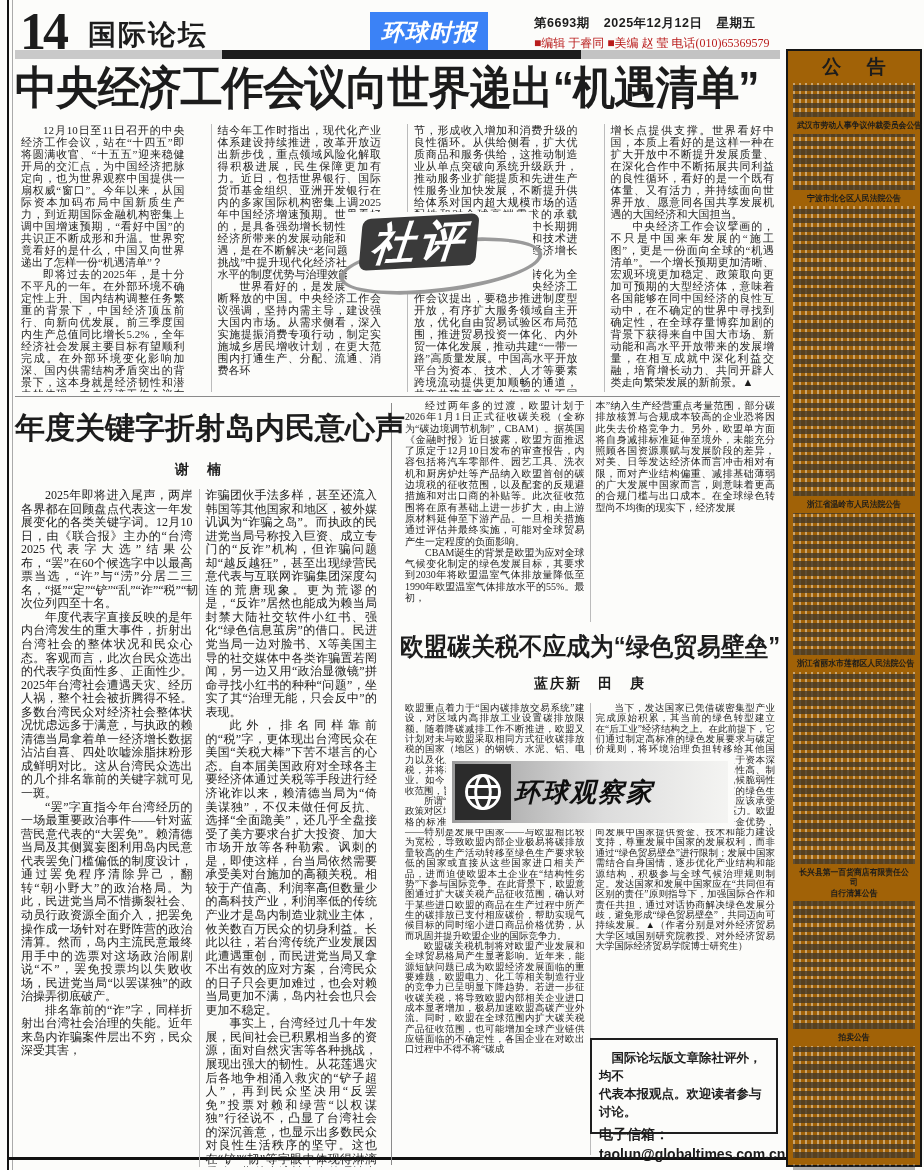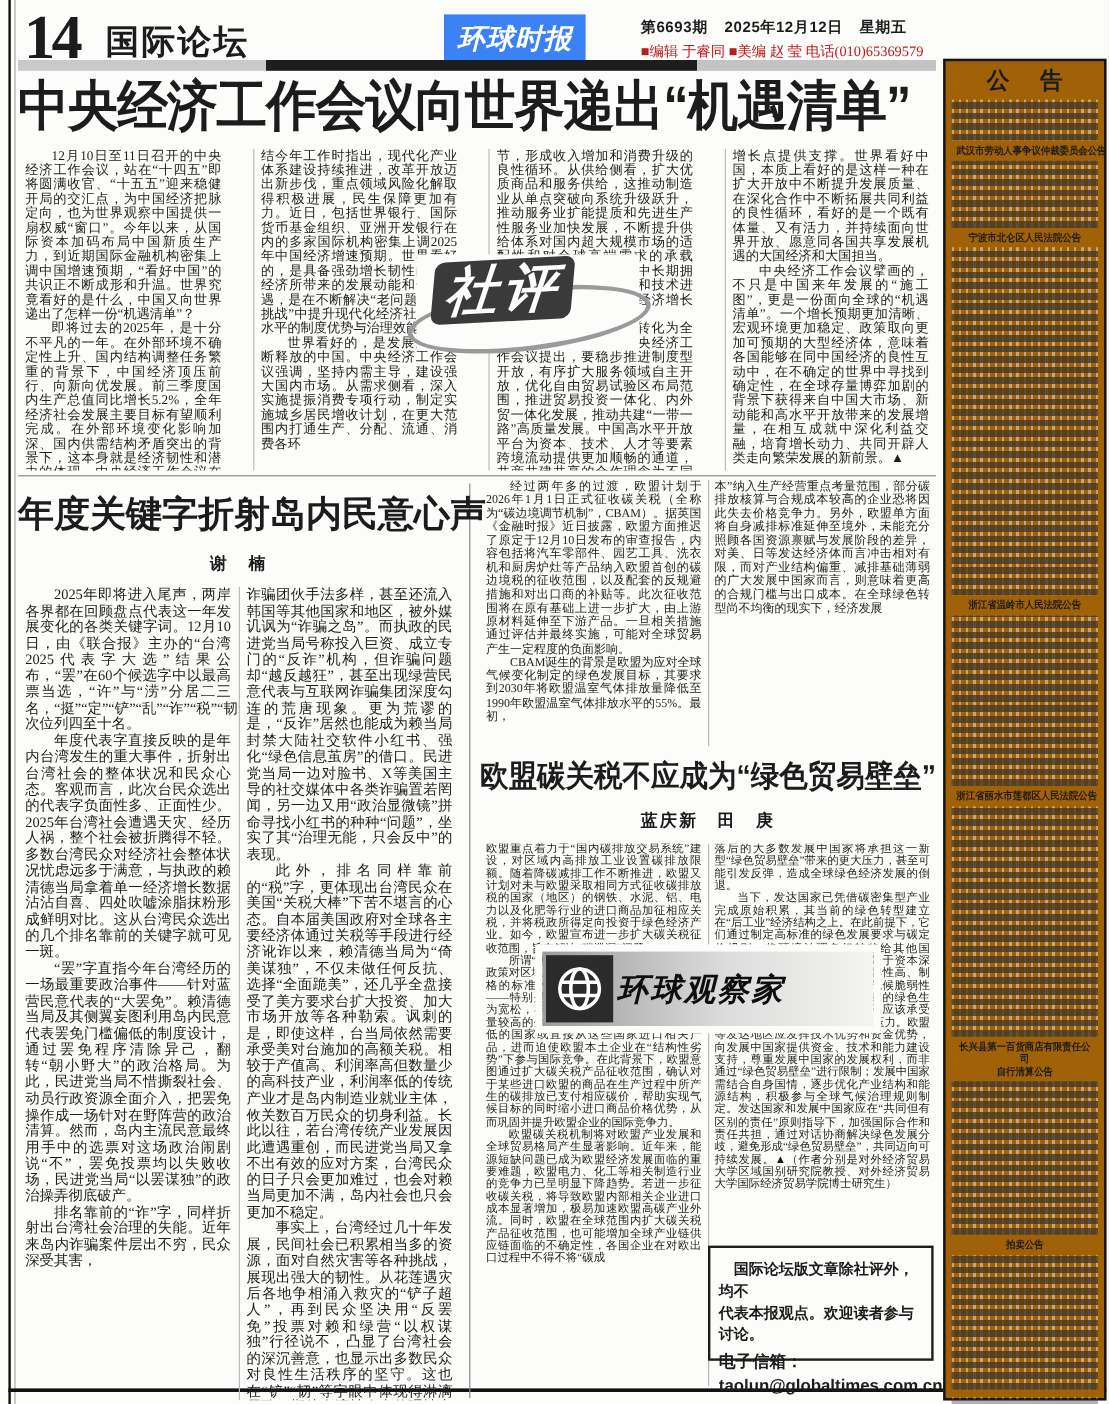--- a/index.html
+++ b/index.html
@@ -65,21 +65,21 @@
   .eu-title{margin:8px 0 0;white-space:nowrap;text-align:left;
          font-family:"Liberation Sans",sans-serif;font-size:25px;font-weight:900;
          transform:scaleX(.95);transform-origin:left center;}
   .eu-body{display:flex;height:452px;overflow:hidden;margin-top:4px;position:relative;}
   .eu-body .col{flex:1;overflow:hidden;font-size:9.5px;line-height:1.09;
          text-align:justify;padding:0 5px;}
   .eu-body .col + .col{border-left:1px solid #bbb;}
   
   .badge{position:absolute;left:52px;top:58px;width:276px;height:62px;display:flex;
          align-items:center;background:linear-gradient(90deg,#9b9b9b,#dcdcdc 55%,#f4f4f2);
-         box-shadow:0 0 0 6px #fcfcfa;margin-top:32px;}
+         box-shadow:0 0 0 6px #fcfcfa;}
   .badge .ic{width:56px;height:56px;background:#2b2b2b;margin:3px;display:flex;
          align-items:center;justify-content:center;flex:none;}
   .badge .tx{font-family:"Liberation Sans",sans-serif;font-size:26px;font-weight:900;
          font-style:italic;letter-spacing:2px;color:#0e0e0e;white-space:nowrap;}
   
   .infobox{position:absolute;left:190px;top:638px;width:188px;height:96px;
          border:2px solid #1e1e1e;box-sizing:border-box;background:#fcfcfa;
          padding:9px 7px 0;font-family:"Liberation Sans",sans-serif;}
   .infobox .l{font-size:12.5px;font-weight:bold;line-height:1.45;}
   .infobox .l.first{text-indent:1em;}
@@ -176,21 +176,20 @@
     </div>
     <h2 class="eu-title">欧盟碳关税不应成为“绿色贸易壁垒”</h2>
     <div class="byline">蓝庆新　田　庚</div>
     <div class="eu-body">
       <div class="col">
         <p class="para cont">欧盟重点着力于“国内碳排放交易系统”建设，对区域内高排放工业设置碳排放限额。随着降碳减排工作不断推进，欧盟又计划对未与欧盟采取相同方式征收碳排放税的国家（地区）的钢铁、水泥、铝、电力以及化肥等行业的进口商品加征相应关税，并将税政所得定向投资于绿色经济产业。如今，欧盟宣布进一步扩大碳关税征收范围，旨在解决“碳泄漏”问题。</p>
         <p class="para">所谓“碳泄漏”问题，是指欧盟根据气候政策对区域内“碳密集型”生产环节制定了严格的标准约束，但其他国家的气候政策——特别是发展中国家——与欧盟相比较为宽松，导致欧盟内部企业极易将碳排放量较高的生产活动转移至绿色生产要求较低的国家或直接从这些国家进口相关产品，进而迫使欧盟本土企业在“结构性劣势”下参与国际竞争。在此背景下，欧盟意图通过扩大碳关税产品征收范围，确认对于某些进口欧盟的商品在生产过程中所产生的碳排放已支付相应碳价，帮助实现气候目标的同时缩小进口商品价格优势，从而巩固并提升欧盟企业的国际竞争力。</p>
         <p class="para">欧盟碳关税机制将对欧盟产业发展和全球贸易格局产生显著影响。近年来，能源短缺问题已成为欧盟经济发展面临的重要难题，欧盟电力、化工等相关制造行业的竞争力已呈明显下降趋势。若进一步征收碳关税，将导致欧盟内部相关企业进口成本显著增加，极易加速欧盟高碳产业外流。同时，欧盟在全球范围内扩大碳关税产品征收范围，也可能增加全球产业链供应链面临的不确定性，各国企业在对欧出口过程中不得不将“碳成</p>
       </div>
       <div class="col">
-        <p class="para cont">落后的大多数发展中国家将承担这一新型“绿色贸易壁垒”带来的更大压力，甚至可能引发反弹，造成全球绿色经济发展的倒退。</p>
         <p class="para">当下，发达国家已凭借碳密集型产业完成原始积累，其当前的绿色转型建立在“后工业”经济结构之上。在此前提下，它们通过制定高标准的绿色发展要求与碳定价规则，将环境治理负担转移给其他国家。然而，广大发展中国家仍处于资本深化的结构性上升期，能源需求弹性高、制造业比重刚性大、金融抑制与气候脆弱性并存，短期内难以达到发达国家的绿色生产标准要求。其没有能力，也不应该承受来自发达国家“绿色贸易壁垒”的压力。欧盟等发达地区应发挥技术优势和资金优势，向发展中国家提供资金、技术和能力建设支持，尊重发展中国家的发展权利，而非通过“绿色贸易壁垒”进行限制；发展中国家需结合自身国情，逐步优化产业结构和能源结构，积极参与全球气候治理规则制定。发达国家和发展中国家应在“共同但有区别的责任”原则指导下，加强国际合作和责任共担，通过对话协商解决绿色发展分歧，避免形成“绿色贸易壁垒”，共同迈向可持续发展。▲（作者分别是对外经济贸易大学区域国别研究院教授、对外经济贸易大学国际经济贸易学院博士研究生）</p>
       </div>
       <div class="badge">
         <div class="ic">
           <svg width="44" height="44" viewBox="0 0 24 24" fill="none" stroke="#ffffff" stroke-width="1.6">
             <circle cx="12" cy="12" r="9"></circle>
             <ellipse cx="12" cy="12" rx="4" ry="9"></ellipse>
             <path d="M3.5 9h17M3.5 15h17"></path>
           </svg>
         </div>

